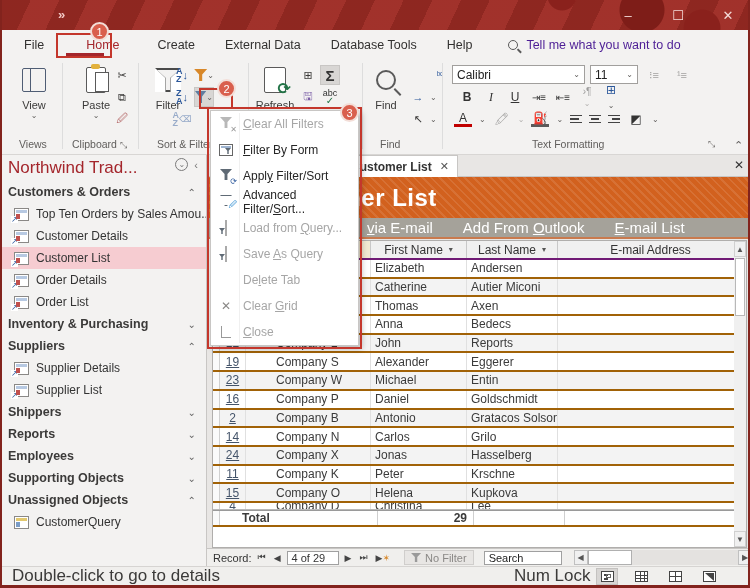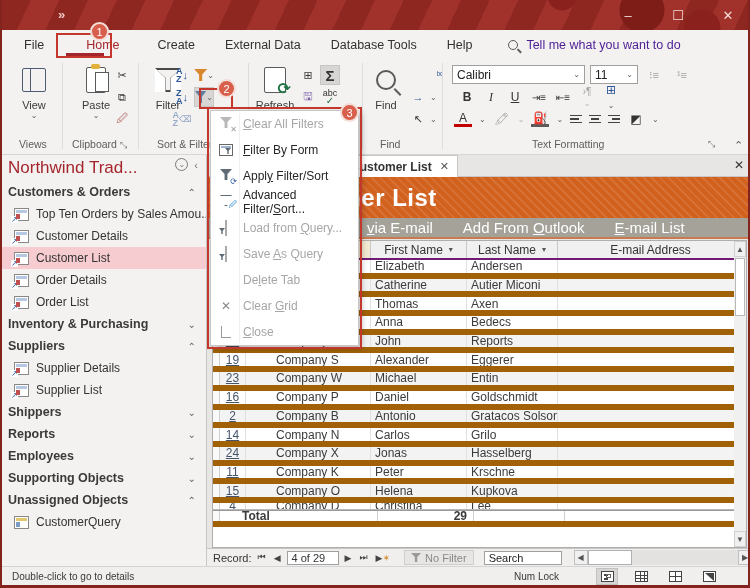--- a/index.html
+++ b/index.html
@@ -106,21 +106,21 @@
   .banner .btitle { color:#fff; font-size:24px; font-weight:bold; letter-spacing:.5px; padding-left:62px; font-family:"Liberation Sans",sans-serif; }
 
   .linkbar { position:absolute; left:0; top:63px; width:100%; height:21px; background:#a5a29a; border-bottom:2px solid #c97a4e; display:flex; align-items:center; gap:30px; padding-left:160px; }
   .linkbar a { color:#fff; font-size:15px; text-decoration:none; }
   .linkbar u { text-decoration:underline; }
 
   .tablewrap { position:absolute; left:5px; top:85px; width:532px; height:308px; background:#fff; border:1px solid #b0aeac; display:flex; flex-direction:column; }
   .thead { display:flex; height:19px; background:#f0f0f0; border-bottom:2px solid #701a75; font-size:12px; color:#333; flex:none; }
   .th { border-right:1px solid #c8c8c8; display:flex; align-items:center; justify-content:center; gap:6px; }
   .th .sortchev { font-size:8px; color:#555; }
-  .trow { display:flex; height:18.7px; font-size:12px; color:#3b3b3b; flex:none; border-bottom:6px solid #a16207; }
+  .trow { display:flex; height:18.7px; font-size:12px; color:#3b3b3b; flex:none; border-bottom:2px solid #a16207; }
   .trow.alt { background:#f3f3f3; }
   .td { border-right:1px solid #e0e0e0; display:flex; align-items:center; padding:0 4px; overflow:hidden; white-space:nowrap; }
   .td.sel { width:7px; padding:0; background:#fafafa; border-right:1px solid #d0d0d0; }
   .td.id { width:26px; justify-content:center; }
   .td.id span { color:#44546a; text-decoration:underline; }
   .td.co { width:125px; padding-left:30px; }
   .td.fn { width:96px; } .td.ln { width:91px; } .td.em { flex:1; border-right:none; }
   .trow.partial { height:7px; border-bottom:1px solid #b8b8b8; }
   .trow.total { height:17px; border-top:1px solid #9a9a9a; font-weight:bold; }
   .trow.total .td { border-right-color:#cfcfcf; }
@@ -138,21 +138,21 @@
   .recbox { background:#fff; border:1px solid #a0a0a0; width:52px; height:14px; font-size:11px; padding-left:4px; display:flex; align-items:center; }
   .nofilter { display:flex; align-items:center; gap:4px; color:#8a8886; border:1px solid #d0cecc; background:#e8e6e4; height:15px; padding:0 6px; margin-left:8px; font-size:11px; }
   .nofilter .funnel { width:10px; height:9px; background:#9a9a9a; }
   .searchbox { background:#fff; border:1px solid #a0a0a0; width:78px; height:14px; font-size:11px; padding-left:4px; color:#222; display:flex; align-items:center; margin-left:6px; }
   .hscroll { display:flex; align-items:center; margin-left:8px; flex:1; height:15px; }
   .hscroll .sb { width:14px; height:15px; border:1px solid #c0c0c0; background:#f0f0f0; font-size:8px; display:flex; align-items:center; justify-content:center; color:#555; }
   .hscroll .thumb { width:44px; height:15px; background:#fff; border:1px solid #b0b0b0; }
   .hscroll .track { flex:1; height:15px; background:#e4e2e0; }
 
   
-  .statusbar { position:absolute; left:0; top:566px; width:100%; height:19px; background:#f0efed; border-top:1px solid #d6d4d2; display:flex; align-items:center; font-size:10px; color:#3b3a39; }
+  .statusbar { position:absolute; left:0; top:566px; width:100%; height:19px; background:#f0efed; border-top:1px solid #d6d4d2; display:flex; align-items:center; font-size:17px; color:#3b3a39; }
   .statusbar .lefttext { padding-left:10px; }
   .numlock { position:absolute; left:512px; }
   .viewbtns { position:absolute; right:28px; display:flex; gap:12px; }
   .vb { width:22px; height:17px; display:flex; align-items:center; justify-content:center; }
   .vb.pressed { background:#d8d6d4; border:1px solid #c4c2c0; }
   .vicon { width:13px; height:11px; border:1px solid #444; position:relative; background:#fff; }
   .vicon.form:before { content:""; position:absolute; left:2px; top:2px; width:4px; height:2px; background:#444; box-shadow:0 4px 0 #444; }
   .vicon.form:after { content:""; position:absolute; right:2px; top:2px; width:3px; height:2px; border:1px solid #666; }
   .vicon.sheet:before { content:""; position:absolute; left:0; right:0; top:3px; height:1px; background:#444; box-shadow:0 3px 0 #444; }
   .vicon.sheet:after { content:""; position:absolute; top:0; bottom:0; left:4px; width:1px; background:#444; box-shadow:4px 0 0 #444; }

